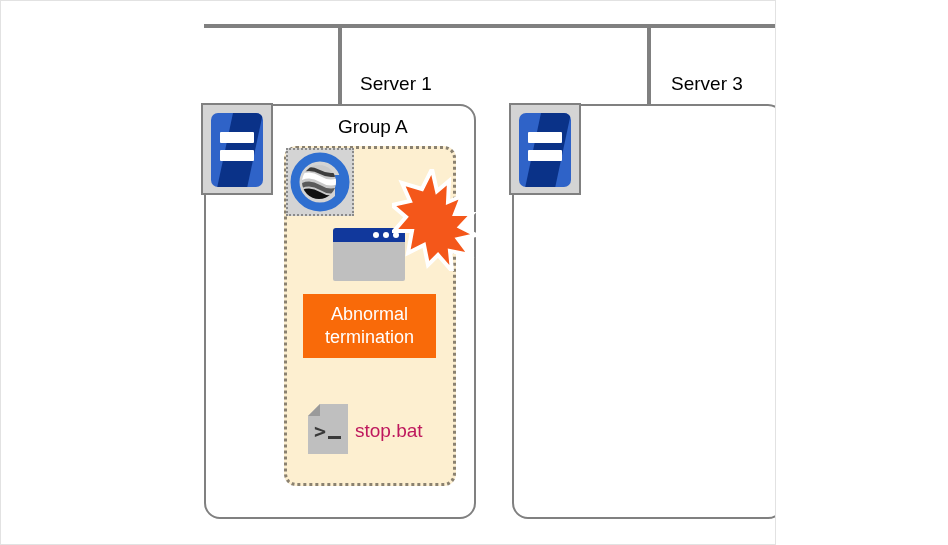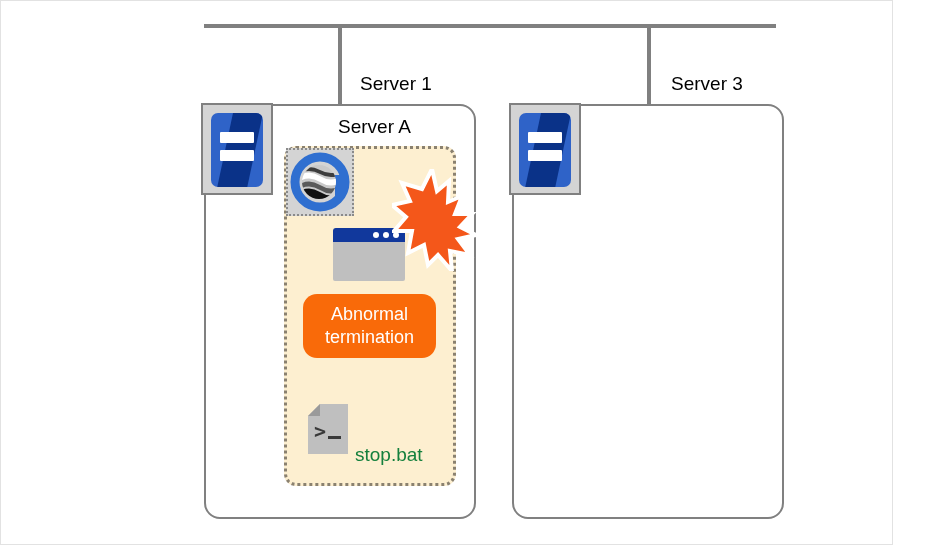--- a/index.html
+++ b/index.html
@@ -5,21 +5,21 @@
   html, body {
     margin: 0;
     padding: 0;
     background: #ffffff;
   }
   body {
     font-family: "Liberation Sans", sans-serif;
   }
   #canvas {
     position: relative;
-    width: 893px;
+    width: 776px;
     height: 545px;
     background: #ffffff;
     box-sizing: border-box;
     border: 1px solid #e2e2e2;
     overflow: hidden;
   }
 
   
   .hline {
     position: absolute;
@@ -140,21 +140,21 @@
   
   .burst {
     position: absolute;
     pointer-events: none;
   }
 
   
   .alert-badge {
     position: absolute;
     background: #f96a09;
-    border-radius: 14px;
+    border-radius: 0;
     color: #ffffff;
     font-size: 18px;
     line-height: 23px;
     text-align: center;
     display: flex;
     flex-direction: column;
     align-items: center;
     justify-content: center;
     box-sizing: border-box;
     padding: 4px 6px;
@@ -163,23 +163,22 @@
   
   .file-icon {
     position: absolute;
     width: 40px;
     height: 50px;
   }
   .file-label {
     position: absolute;
     font-size: 19px;
     line-height: 22px;
-    color: #15803d;
+    color: #be185d;
     white-space: nowrap;
-    margin-top: 24px;
   }
 </style>
 </head>
 <body>
 
 <div id="canvas">
 
   <div class="hline" style="left:203px; top:23px; width:572px; height:4px;"></div>
   <div class="vline" style="left:337px; top:25px; width:4px; height:78px;"></div>
   <div class="vline" style="left:646px; top:25px; width:4px; height:78px;"></div>
@@ -190,21 +189,21 @@
   <div class="server-box" style="left:203px; top:103px; width:272px; height:415px;"></div>
 
   <div class="server-icon-frame" style="left:200px; top:102px;">
     <div class="server-icon-body">
       <div class="shade-dark"></div>
       <div class="bar bar1"></div>
       <div class="bar bar2"></div>
     </div>
   </div>
 
-  <div class="node-label" style="left:337px; top:115px;">Server A</div>
+  <div class="node-label" style="left:337px; top:115px;">Group A</div>
 
   <div class="group-box" style="left:283px; top:145px; width:172px; height:340px;"></div>
 
   <div class="logo-frame" style="left:285px; top:147px;">
     <svg class="logo-svg" width="64" height="64" viewBox="0 0 64 64" aria-hidden="true">
       <circle cx="32" cy="32" r="25" fill="none" stroke="#2f6fd0" stroke-width="9"></circle>
       <rect x="32" y="25" width="26" height="9" fill="#2f6fd0"></rect>
       <rect x="47" y="25" width="9" height="24" fill="#2f6fd0"></rect>
       <clipPath id="sphereClip">
           <circle cx="31" cy="32" r="17"></circle>

